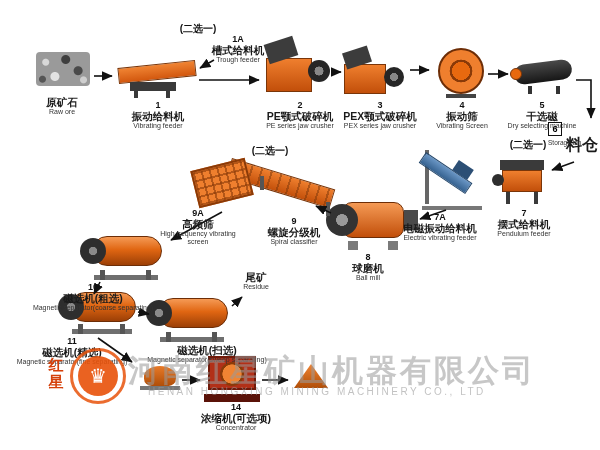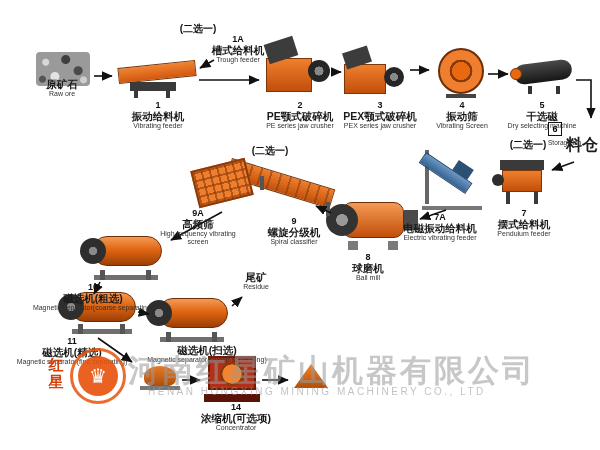--- a/index.html
+++ b/index.html
@@ -165,21 +165,21 @@
   </div>
 
   <div class="machine" style="left:292px;top:360px;width:38px;height:32px">
     <div class="p" style="left:2px;top:4px;width:34px;height:24px;clip-path:polygon(50% 0,100% 100%,0 100%);background:linear-gradient(180deg,#f08433,#b04e08)"></div>
   </div>
 
   <div class="choose" style="left:166px;top:22px;width:64px">(二选一)</div>
   <div class="choose" style="left:496px;top:138px;width:64px">(二选一)</div>
   <div class="choose" style="left:238px;top:144px;width:64px">(二选一)</div>
 
-  <div class="label" style="left:24px;top:78px;width:76px">
+  <div class="label" style="left:24px;top:96px;width:76px">
     <div class="cn">原矿石</div>
     <div class="en">Raw ore</div>
   </div>
 
   <div class="label" style="left:196px;top:34px;width:84px">
     <div class="num">1A</div>
     <div class="cn">槽式给料机</div>
     <div class="en">Trough feeder</div>
   </div>
 

